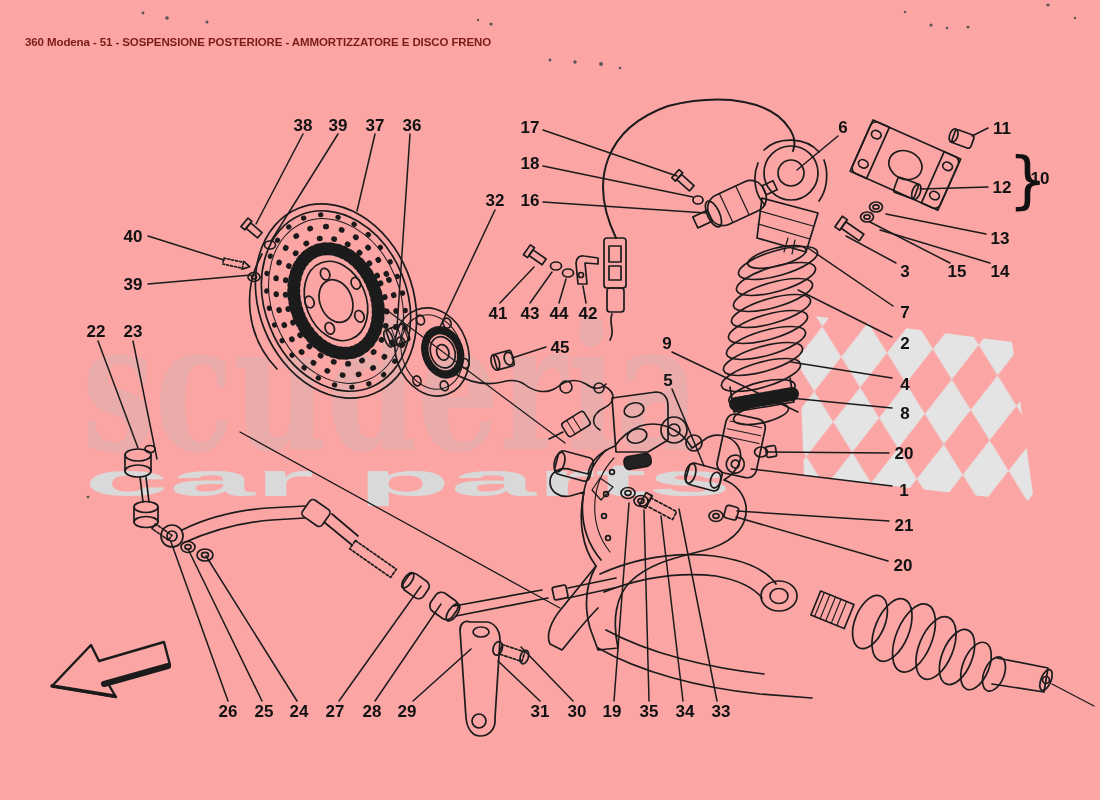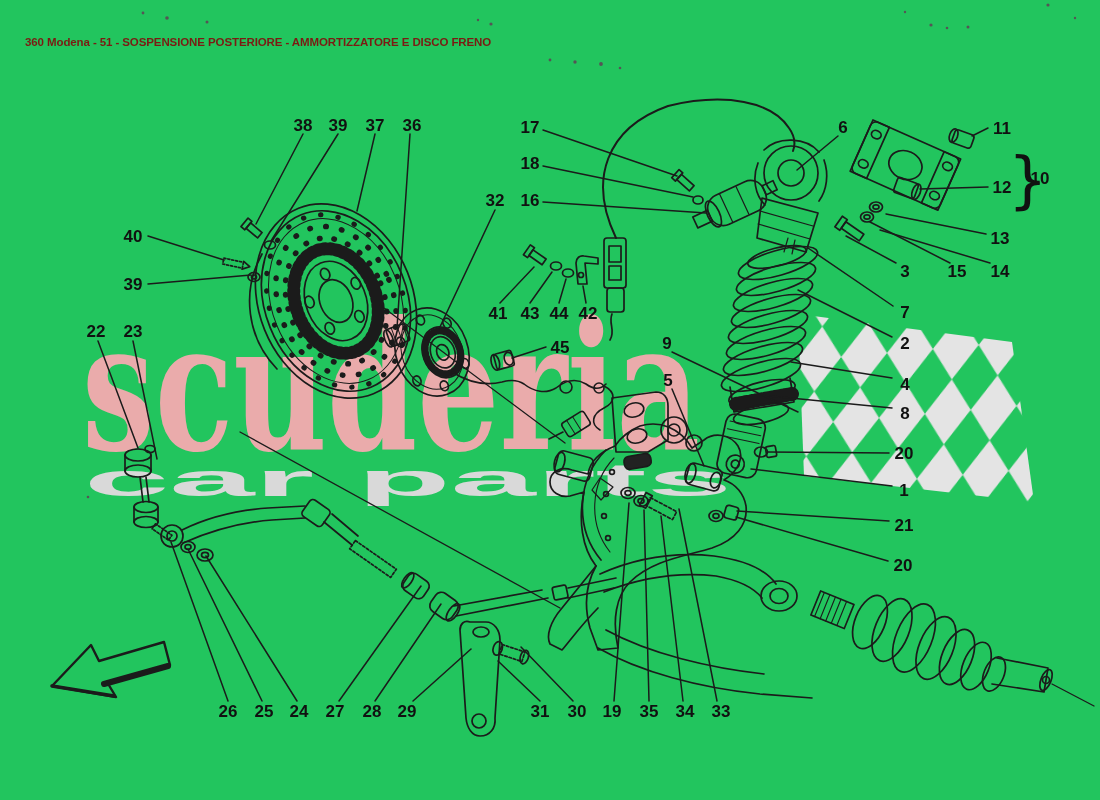--- a/index.html
+++ b/index.html
@@ -1,16 +1,16 @@
 <!DOCTYPE html>
 <html><head>
 <meta charset="utf-8">
 <style>
   html,body{margin:0;padding:0;background:#ffffff;}
-  .page{position:relative;width:1100px;height:800px;background:#22c55e;overflow:hidden;
+  .page{position:relative;width:1100px;height:800px;background:#fca5a5;overflow:hidden;
         font-family:"Liberation Sans",sans-serif;}
   .title{position:absolute;left:25px;top:36px;font-size:11.5px;font-weight:bold;
          letter-spacing:-0.1px;color:#7b1b13;white-space:nowrap;}
   svg{position:absolute;left:0;top:0;}
   svg text.part{font-family:"Liberation Sans",sans-serif;font-weight:bold;font-size:17px;fill:#111111;}
   svg text.brace{font-family:"DejaVu Sans",sans-serif;font-weight:400;font-size:62px;fill:#111111;}
   .wm-red{font-family:"DejaVu Serif",serif;font-weight:bold;}
   .wm-gray{font-family:"Liberation Sans",sans-serif;font-weight:bold;}
 </style>
 </head>

